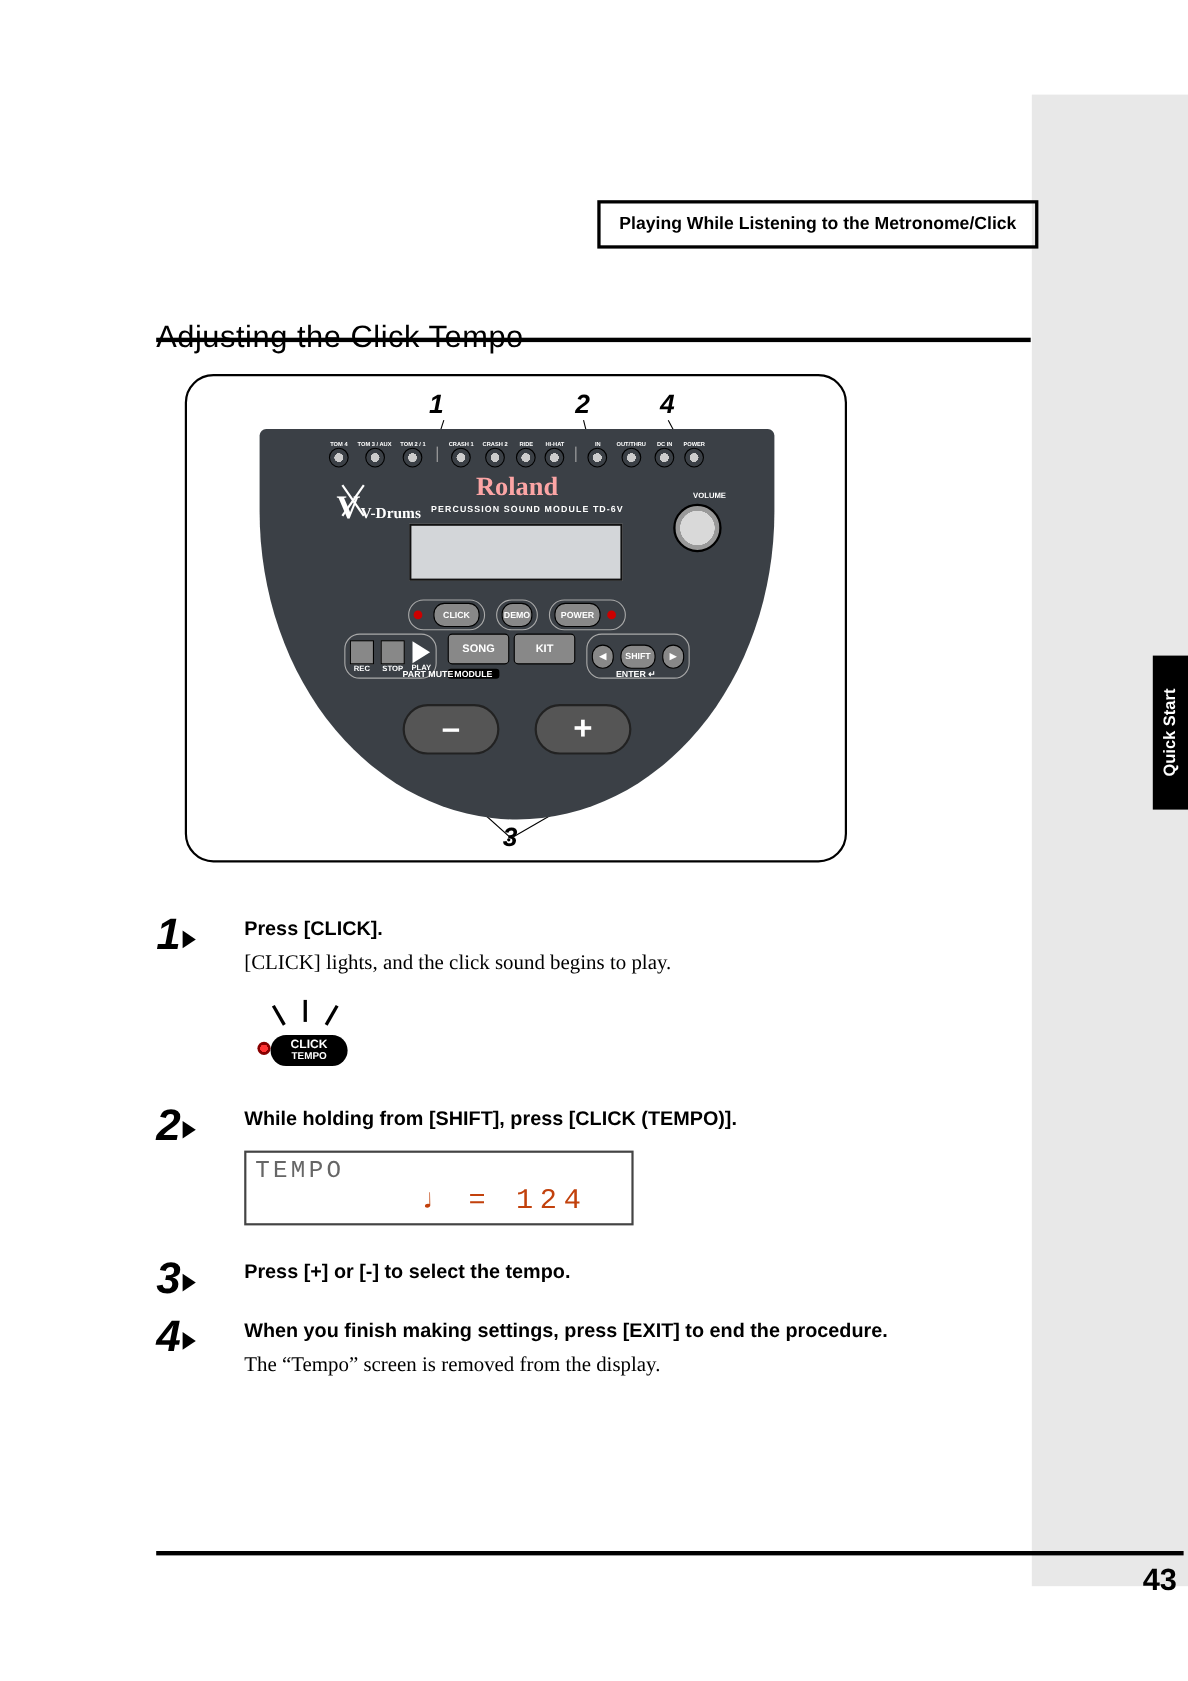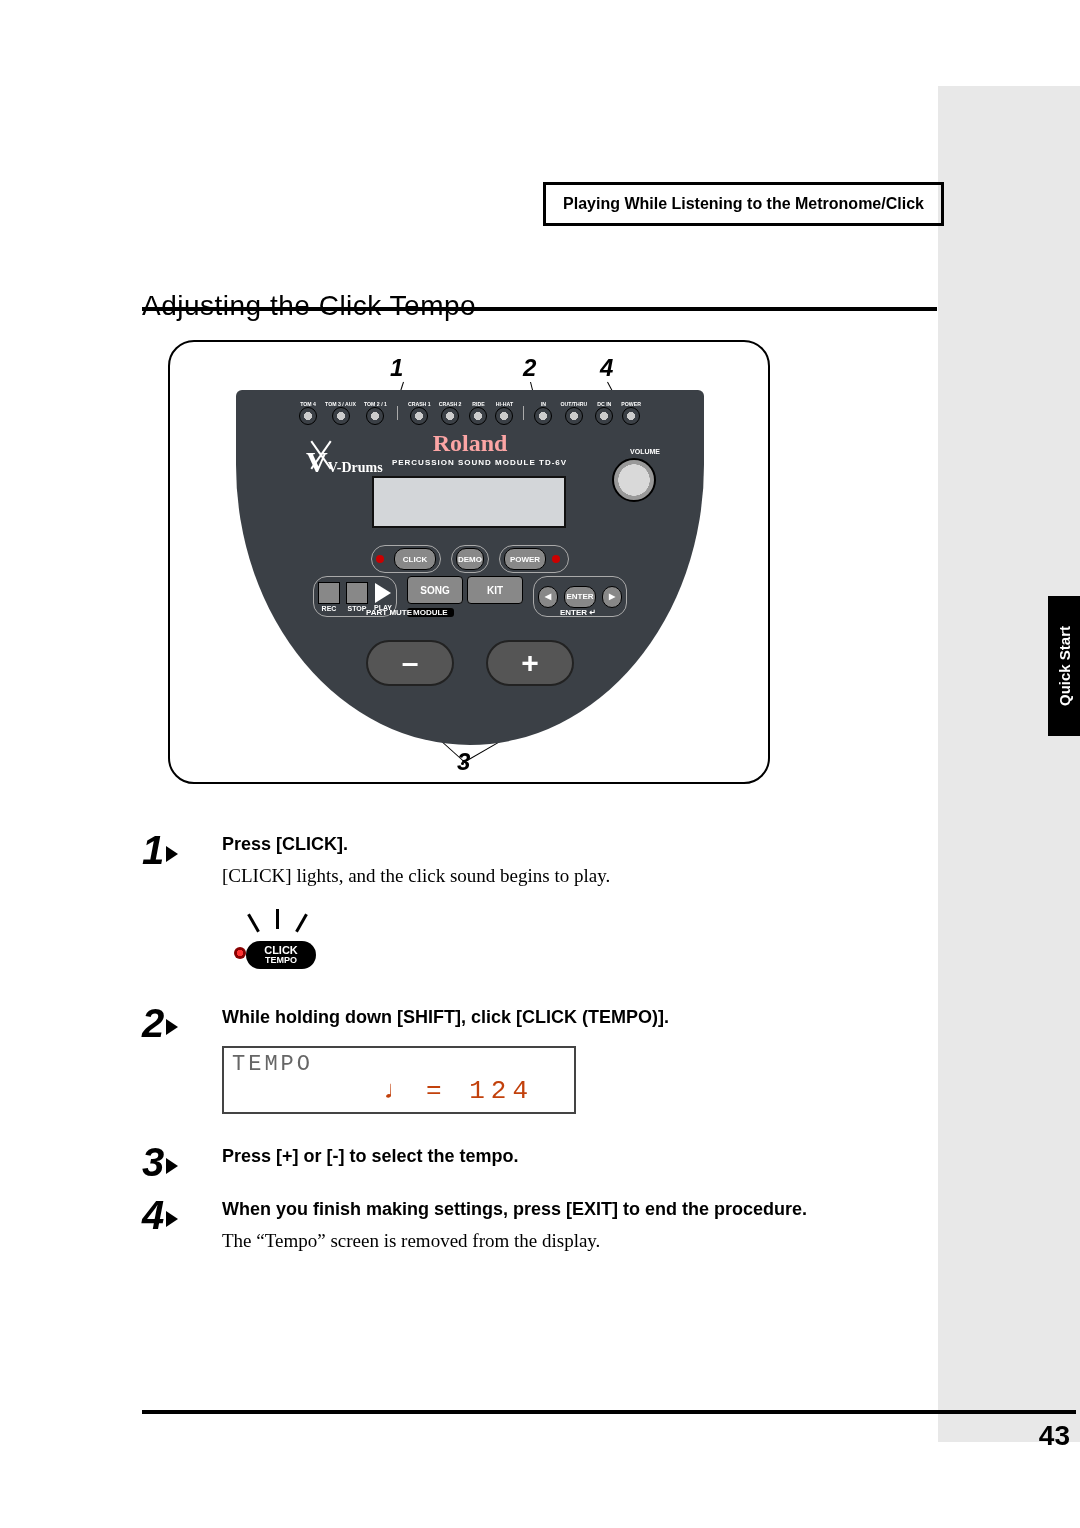--- a/index.html
+++ b/index.html
@@ -231,21 +231,21 @@
         <div style="display:flex;flex-direction:column;align-items:flex-start">
           <div style="display:flex;gap:4px;">
             <span class="rbtn big">SONG</span>
             <span class="rbtn big">KIT</span>
           </div>
           <span class="shift">MODULE</span>
         </div>
         <div class="pillr">
           <span class="rbtn" style="min-width:18px">◀</span>
           <div style="display:flex;flex-direction:column;align-items:center">
-              <span class="rbtn" style="min-width:30px">ENTER</span>
+              <span class="rbtn" style="min-width:30px">SHIFT</span>
             </div>
           <span class="rbtn" style="min-width:18px">▶</span>
         </div>
       </div>
 
       <div class="partm">PART MUTE</div>
       <div class="enter">ENTER ↵</div>
 
       <div class="pm minus">–</div>
       <div class="pm plus">+</div>
@@ -268,21 +268,21 @@
         <div class="clickbtn">
           <span class="l1">CLICK</span>
           <span class="l2">TEMPO</span>
         </div>
       </div>
     </div>
 
     <div class="st">
       <div class="sn">2</div>
       <div class="sb">
-        <div class="sh">While holding down [SHIFT], click [CLICK (TEMPO)].</div>
+        <div class="sh">While holding from [SHIFT], press [CLICK (TEMPO)].</div>
       </div>
       <div class="tempodisp">
         <span class="md">TEMPO</span>
         <span class="vl">♩  =  124</span>
       </div>
     </div>
 
     <div class="st">
       <div class="sn">3</div>
       <div class="sb">

